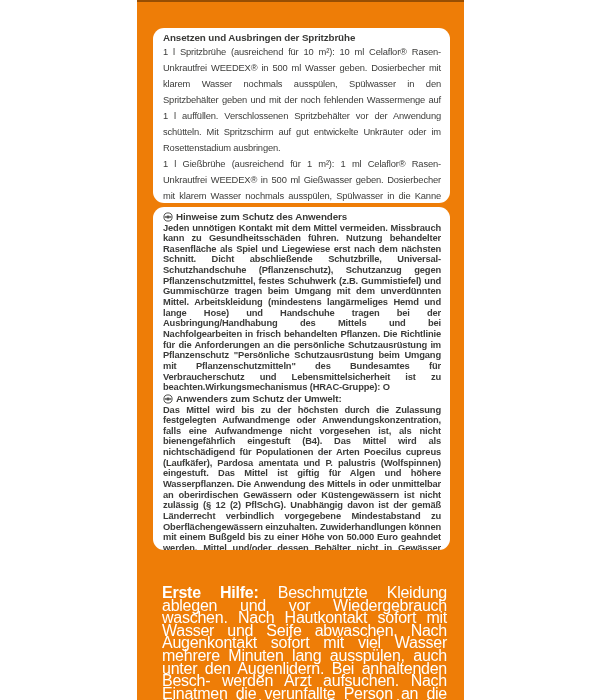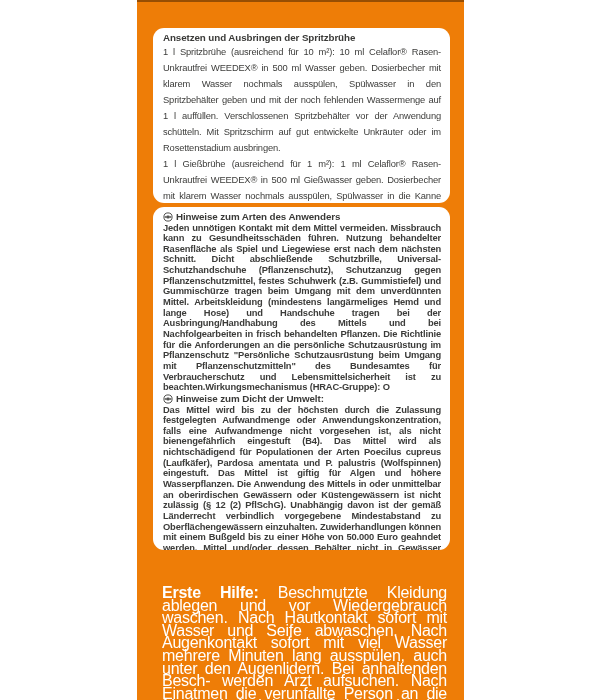--- a/index.html
+++ b/index.html
@@ -86,34 +86,34 @@
   <div class="panel panel-2">
     <section>
       <h3 class="sec-heading">
         <span class="icon-eye">
           <svg viewBox="0 0 10 10" width="10" height="10">
             <circle cx="5" cy="5" r="4.1" fill="none" stroke="#3C3C3A" stroke-width="0.9"></circle>
             <path d="M1.8 5 Q5 2.6 8.2 5 Q5 7.4 1.8 5 Z" fill="none" stroke="#3C3C3A" stroke-width="0.8"></path>
             <circle cx="5" cy="5" r="1.1" fill="#3C3C3A"></circle>
           </svg>
         </span>
-        <span>Hinweise zum Arten des Anwenders</span>
+        <span>Hinweise zum Schutz des Anwenders</span>
       </h3>
       <p class="sec-body">Jeden unnötigen Kontakt mit dem Mittel vermeiden. Missbrauch kann zu Gesundheitsschäden führen. Nutzung behandelter Rasenfläche als Spiel und Liegewiese erst nach dem nächsten Schnitt. Dicht abschließende Schutzbrille, Universal-Schutzhandschuhe (Pflanzenschutz), Schutzanzug gegen Pflanzenschutzmittel, festes Schuhwerk (z.B. Gummistiefel) und Gummischürze tragen beim Umgang mit dem unverdünnten Mittel. Arbeitskleidung (mindestens langärmeliges Hemd und lange Hose) und Handschuhe tragen bei der Ausbringung/Handhabung des Mittels und bei Nachfolgearbeiten in frisch behandelten Pflanzen. Die Richtlinie für die Anforderungen an die persönliche Schutzausrüstung im Pflanzenschutz "Persönliche Schutzausrüstung beim Umgang mit Pflanzenschutzmitteln" des Bundesamtes für Verbraucherschutz und Lebensmittelsicherheit ist zu beachten.Wirkungsmechanismus (HRAC-Gruppe): O</p>
     </section>
     <section>
       <h3 class="sec-heading">
         <span class="icon-eye">
           <svg viewBox="0 0 10 10" width="10" height="10">
             <circle cx="5" cy="5" r="4.1" fill="none" stroke="#3C3C3A" stroke-width="0.9"></circle>
             <path d="M1.8 5 Q5 2.6 8.2 5 Q5 7.4 1.8 5 Z" fill="none" stroke="#3C3C3A" stroke-width="0.8"></path>
             <circle cx="5" cy="5" r="1.1" fill="#3C3C3A"></circle>
           </svg>
         </span>
-        <span>Hinweise zum Dicht der Umwelt:</span>
+        <span>Anwenders zum Schutz der Umwelt:</span>
       </h3>
       <p class="sec-body">Das Mittel wird bis zu der höchsten durch die Zulassung festgelegten Aufwandmenge oder Anwendungskonzentration, falls eine Aufwandmenge nicht vorgesehen ist, als nicht bienengefährlich eingestuft (B4). Das Mittel wird als nichtschädigend für Populationen der Arten Poecilus cupreus (Laufkäfer), Pardosa amentata und P. palustris (Wolfspinnen) eingestuft. Das Mittel ist giftig für Algen und höhere Wasserpflanzen. Die Anwendung des Mittels in oder unmittelbar an oberirdischen Gewässern oder Küstengewässern ist nicht zulässig (§ 12 (2) PflSchG). Unabhängig davon ist der gemäß Länderrecht verbindlich vorgegebene Mindestabstand zu Oberflächengewässern einzuhalten. Zuwiderhandlungen können mit einem Bußgeld bis zu einer Höhe von 50.000 Euro geahndet werden. Mittel und/oder dessen Behälter nicht in Gewässer gelangen lassen. (Ausbringungsgeräte nicht in unmittelbarer Nähe von Oberflächengewässern reinigen/Indirekte Einträge über Hof und Straßenabläufe verhindern.)</p>
     </section>
   </div>
 
   <div class="first-aid">
     <span class="fa-label">Erste Hilfe:</span><span> Beschmutzte Kleidung ablegen und vor Wiedergebrauch waschen. Nach Hautkontakt sofort mit Wasser und Seife abwaschen. Nach Augenkontakt sofort mit viel Wasser mehrere Minuten lang ausspülen, auch unter den Augenlidern. Bei anhaltenden Besch- werden Arzt aufsuchen. Nach Einatmen die verunfallte Person an die frische Luft bringen. Bei anhaltenden Beschwerden und im Zweifelsfall Arzt aufsuchen. Nach Verschlucken Mund mit Wasser ausspülen. Kein Erbrechen hervorrufen. Sofort ärztlichen Rat einholen und Verpackung oder Etikett vorzeigen.</span>
   </div>
 
 </div>

